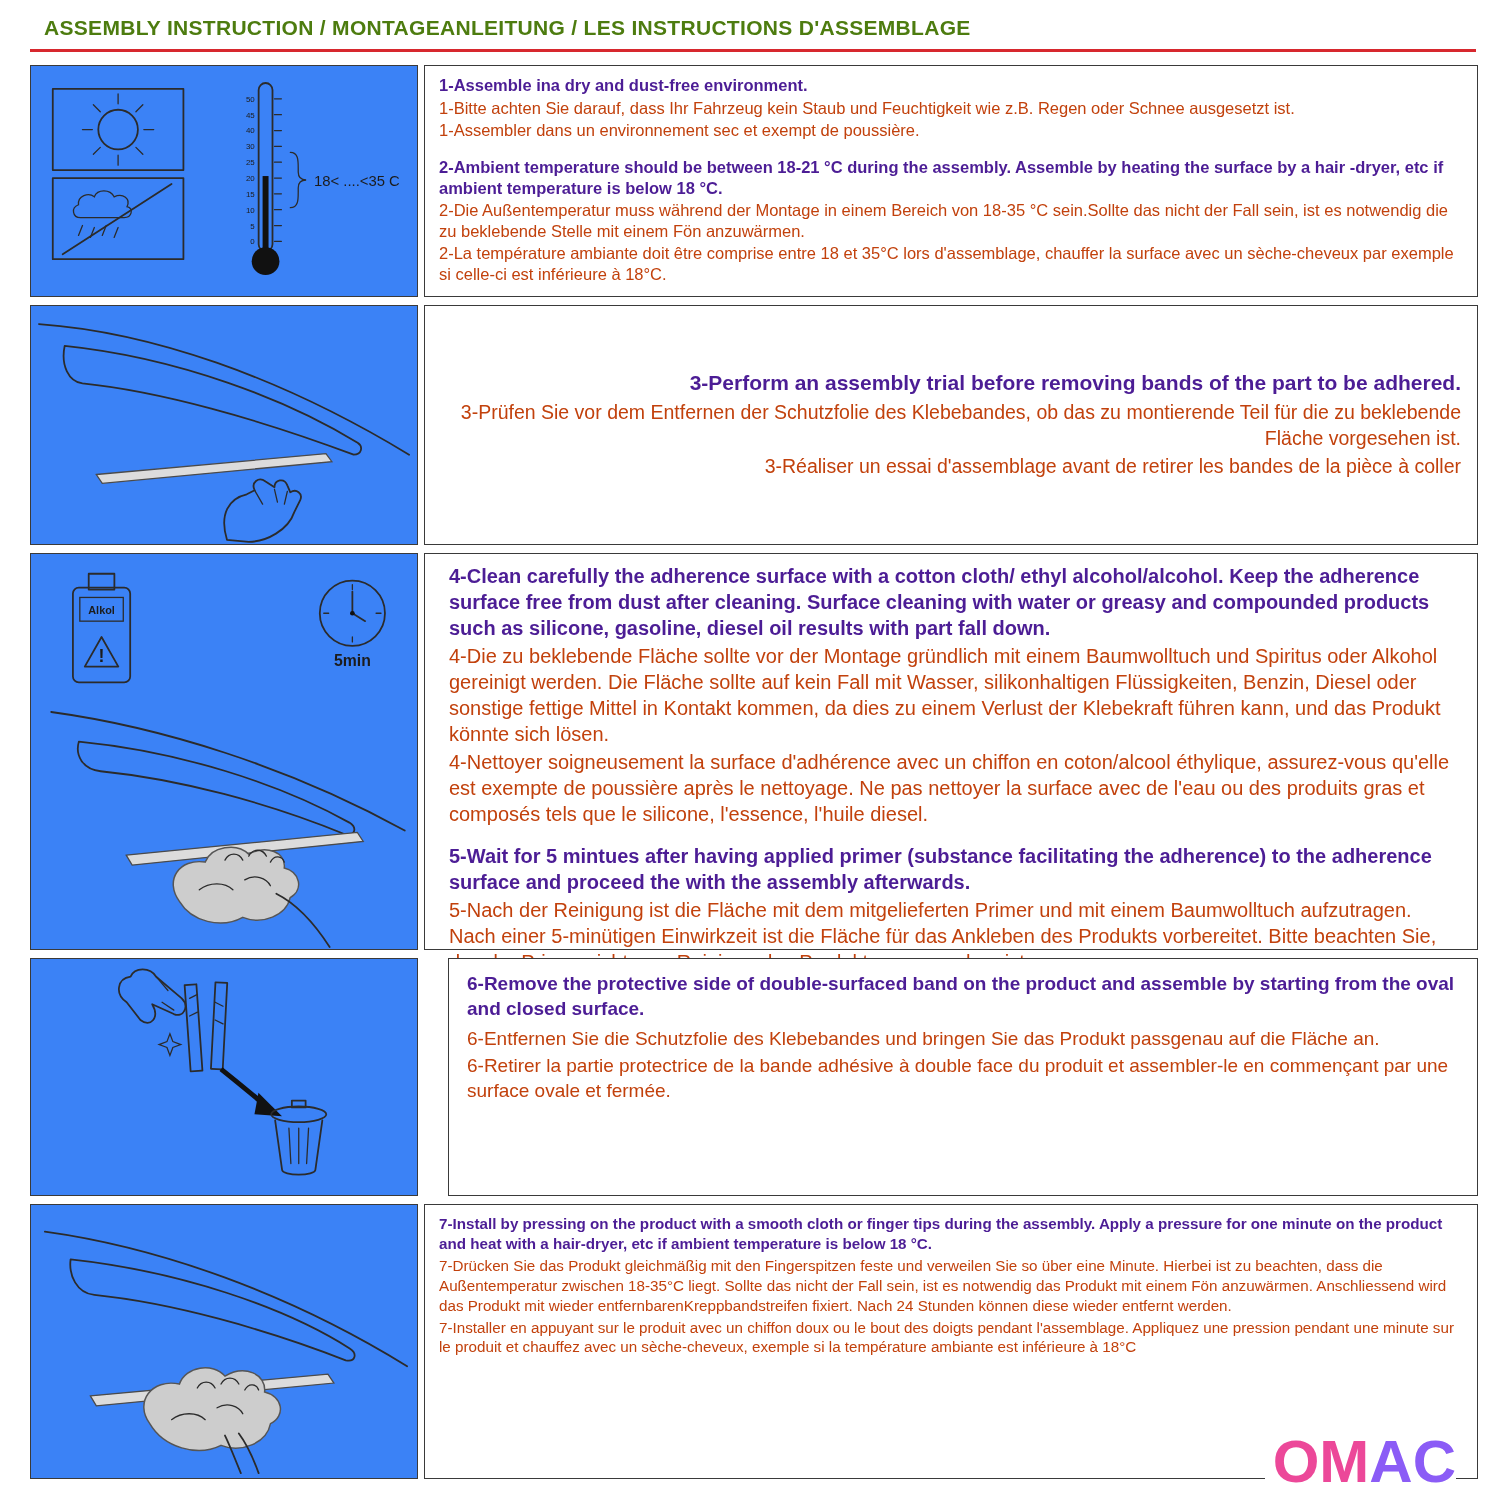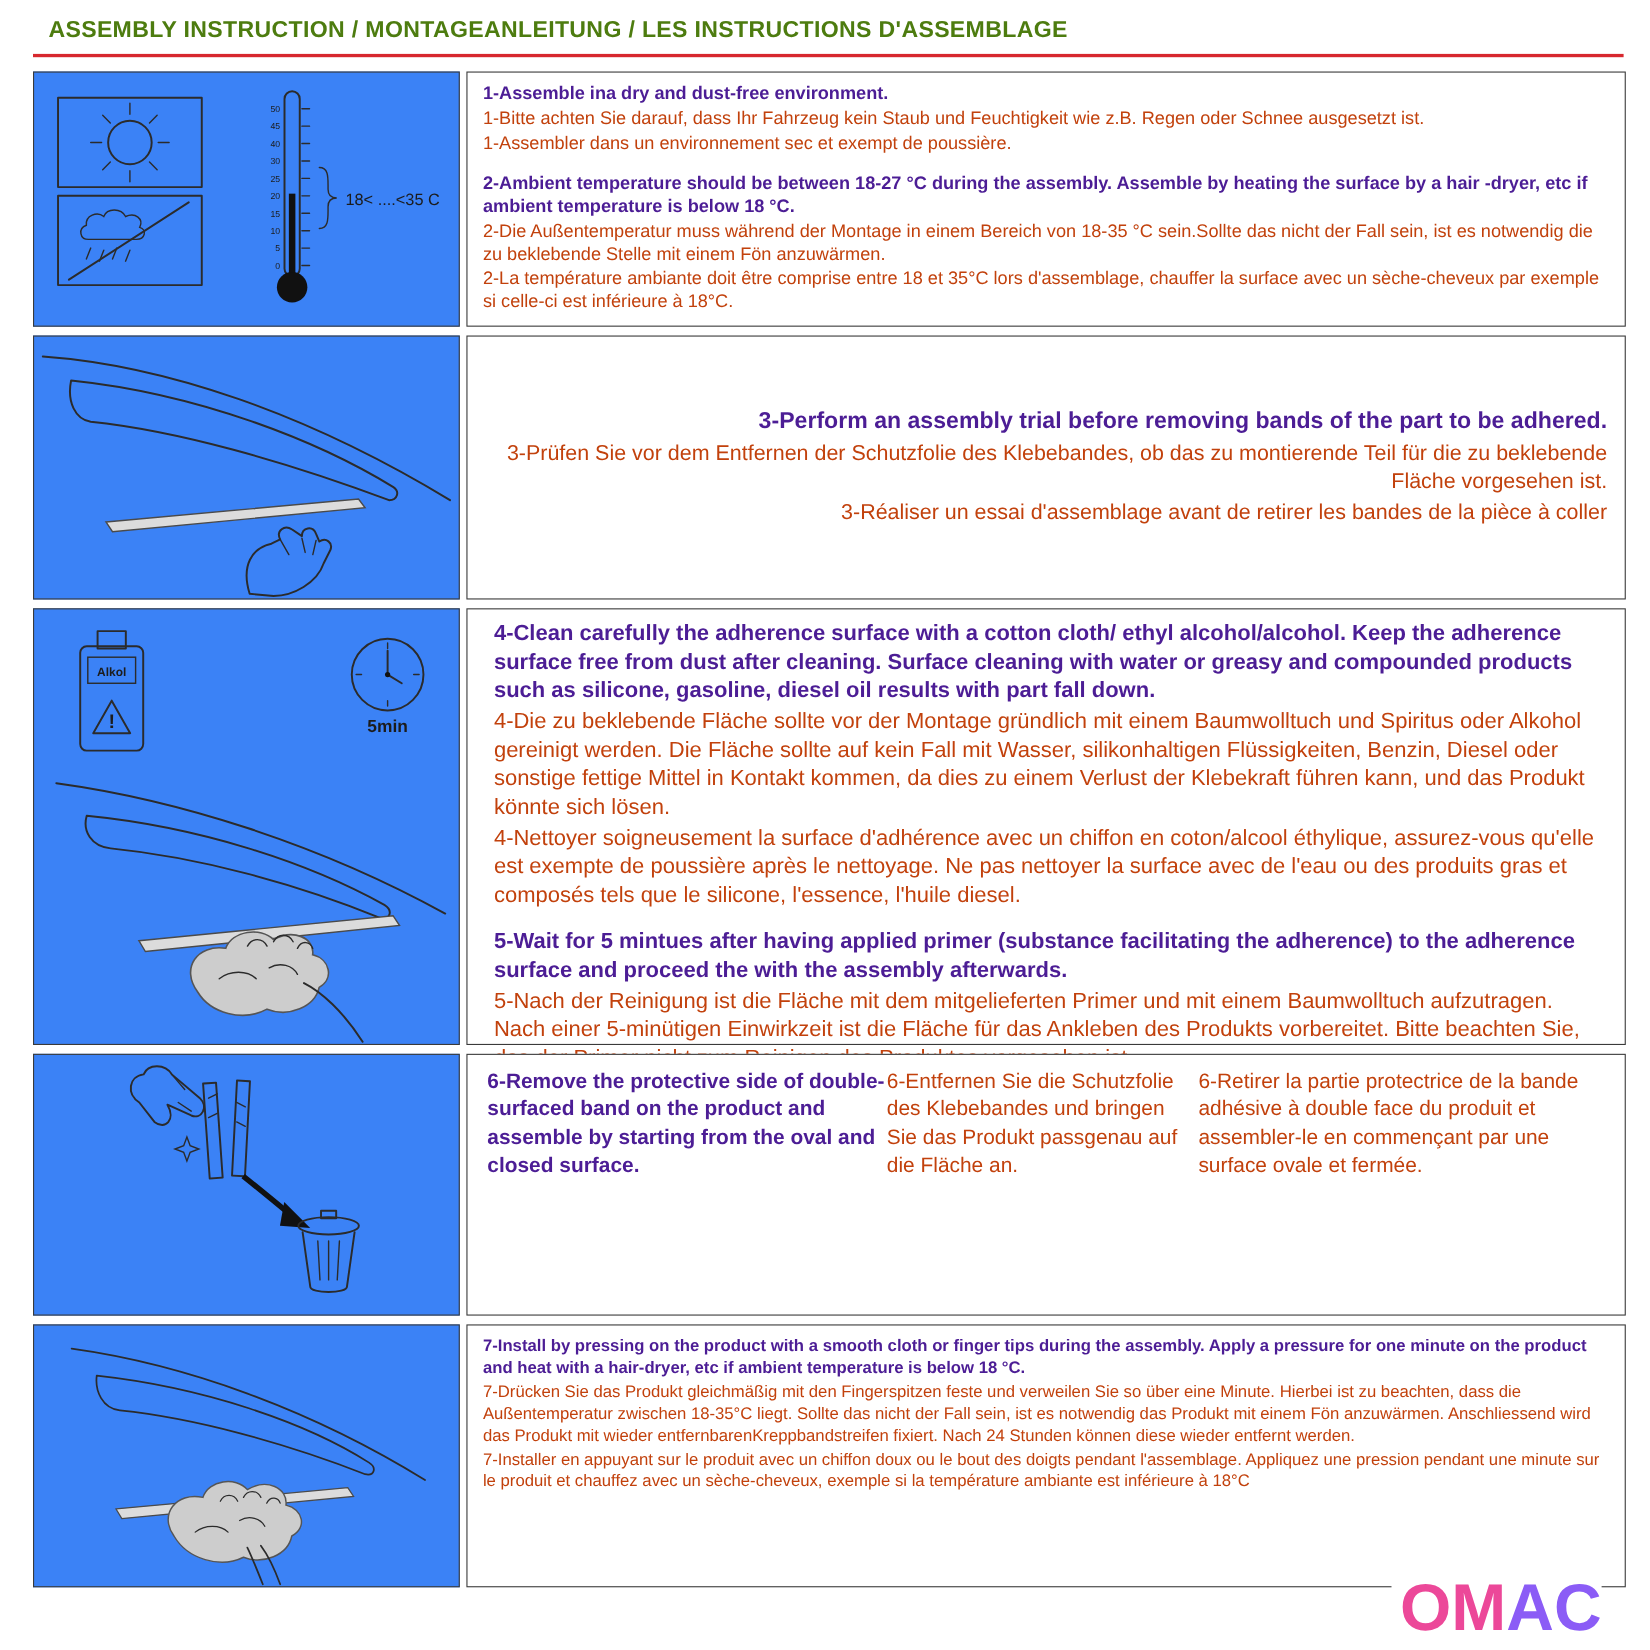--- a/index.html
+++ b/index.html
@@ -54,24 +54,24 @@
   .s2 { height: 240px; }
   .s2 .textbox { font-size: 19.5px; line-height: 1.32; padding: 12px 16px;
                  display: flex; flex-direction: column; justify-content: center; text-align: right; }
   .s2 p.en { font-size: 21px; margin-bottom: 4px; }
 
   .s3 { height: 397px; }
   .s3 .textbox { font-size: 20px; line-height: 1.3; padding: 9px 24px; }
 
   .s4 { height: 238px; }
   .s4 .textbox { font-size: 19px; line-height: 1.33; padding: 12px 18px;
-                 display: flex; flex-direction: row; justify-content: flex-start; }
+                 display: flex; flex-direction: column; justify-content: flex-start; margin-left: 24px; }
   .s4 p.en { margin-bottom: 4px; }
 
-  .s5 { height: 239px; }
+  .s5 { height: 275px; }
   .s5 .textbox { font-size: 15.2px; line-height: 1.31; padding: 9px 14px; }
 
   .logo {
     position: absolute;
     right: 44px; bottom: 8px;
     font-size: 60px;
     font-weight: bold;
     letter-spacing: 0px;
     background: #fff;
     padding-left: 8px;
@@ -128,21 +128,21 @@
         <g>
           <path class="artthin" d="M262,86 C270,86 270,94 270,102 L270,106 C270,112 274,114 278,114 C274,114 270,116 270,122 L270,126 C270,134 270,142 262,142"></path>
           <text x="286" y="120" font-size="15">18&lt; ....&lt;35 C</text>
         </g>
       </svg>
     </div>
     <div class="textbox">
       <p class="en">1-Assemble ina dry and dust-free environment.</p>
       <p class="tr">1-Bitte achten Sie darauf, dass Ihr Fahrzeug kein Staub und Feuchtigkeit wie z.B. Regen oder Schnee ausgesetzt ist.</p>
       <p class="tr">1-Assembler dans un environnement sec et exempt de poussière.</p>
-      <p class="en gap">2-Ambient temperature should be between 18-27 °C  during the assembly. Assemble by heating the surface by a hair -dryer, etc if ambient temperature is below 18 °C.</p>
+      <p class="en gap">2-Ambient temperature should be between 18-21 °C  during the assembly. Assemble by heating the surface by a hair -dryer, etc if ambient temperature is below 18 °C.</p>
       <p class="tr">2-Die Außentemperatur muss während der Montage in einem Bereich von 18-35 °C  sein.Sollte das nicht der Fall sein, ist es notwendig die zu beklebende Stelle mit einem Fön anzuwärmen.</p>
       <p class="tr">2-La température ambiante doit être comprise entre 18 et 35°C lors d'assemblage, chauffer la surface avec un sèche-cheveux par exemple si celle-ci est inférieure à 18°C.</p>
     </div>
   </div>
 
   <div class="row s2">
     <div class="imgbox">
       <svg viewBox="0 0 390 240">
         <g>
           <path class="art" d="M8,18 C120,26 250,70 382,150" stroke-width="2.2"></path>

